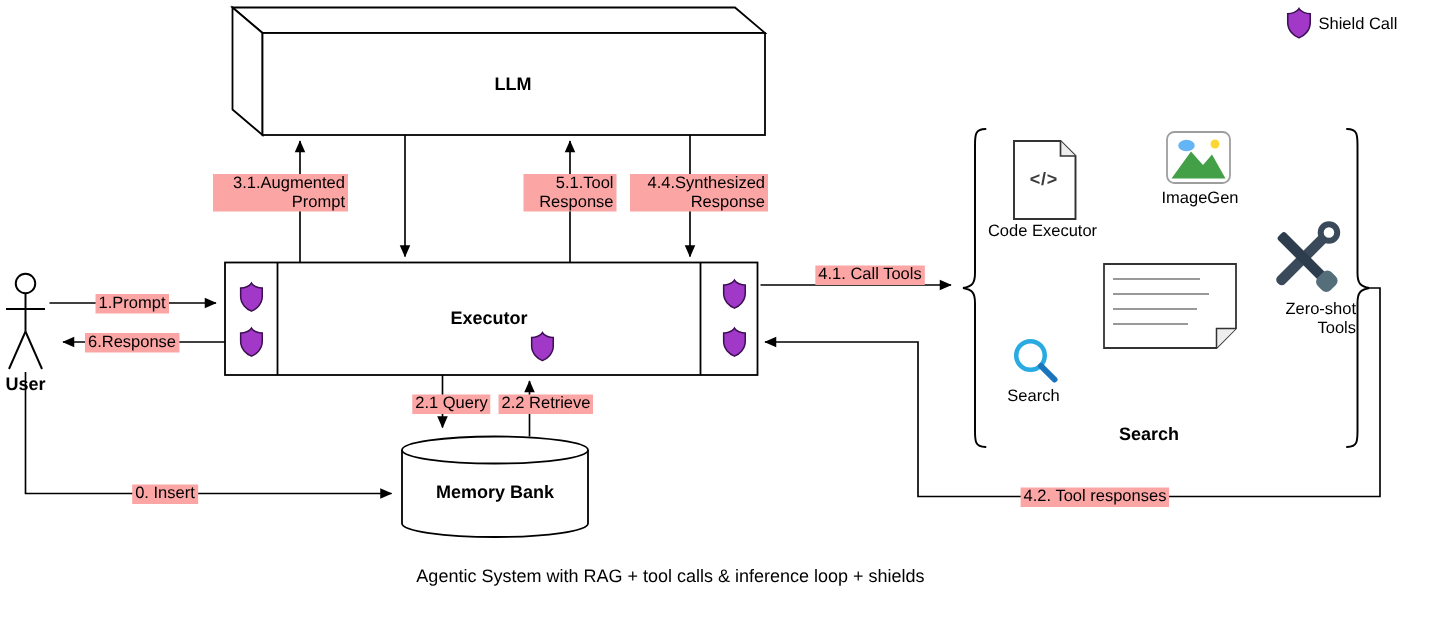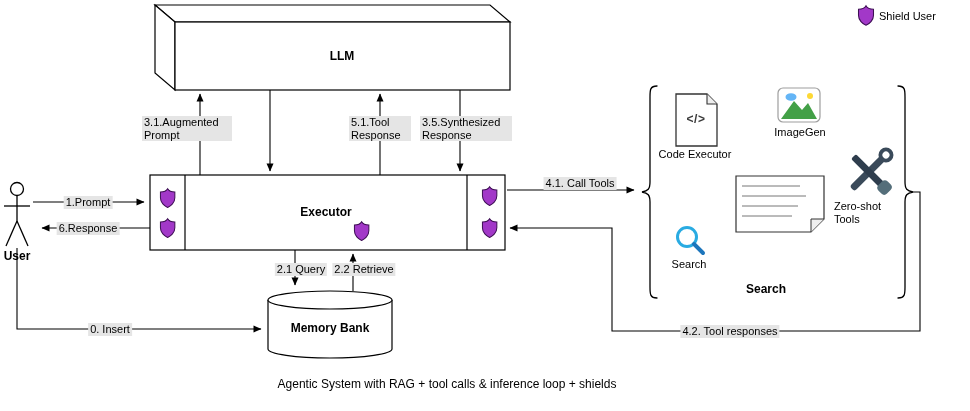--- a/index.html
+++ b/index.html
@@ -1,22 +1,22 @@
 <!DOCTYPE html>
 <html><head>
 <meta charset="utf-8">
 <style>
   * { margin:0; padding:0; box-sizing:border-box; }
   html,body { background:#ffffff; }
   body { font-family:"Liberation Sans", sans-serif; color:#000; }
   .canvas { position:relative; width:970px; height:411px; background:#fff; overflow:hidden; }
   .canvas > svg { position:absolute; left:0; top:0; }
-  .lbl { position:absolute; font-size:11px; line-height:12.5px; text-align:left; transform:translateX(-50%); white-space:normal; }
+  .lbl { position:absolute; font-size:11px; line-height:12.5px; text-align:right; transform:translateX(-50%); white-space:normal; }
   .lbl.nowrap { white-space:nowrap; }
-  .lbl.bg { background:#e5e5e5; padding:0 2px; }
+  .lbl.bg { background:#fca5a5; padding:0 2px; }
   .node-label { font-weight:bold; font-size:12px; white-space:nowrap; }
   .glyph { position:absolute; font-weight:bold; font-size:12px; letter-spacing:0.5px; color:#3b3b3b; transform:translateX(-50%); }
   .title { position:absolute; font-size:12px; transform:translateX(-50%); white-space:nowrap; }
 </style>
 </head>
 <body>
 
 <div class="canvas">
 
   <svg width="970" height="411" viewBox="0 0 970 411">
@@ -120,33 +120,33 @@
     </g>
   </svg>
 
   <div class="lbl node-label" style="left:342px; top:50px;">LLM</div>
   <div class="lbl node-label" style="left:326px; top:206px;">Executor</div>
   <div class="lbl node-label" style="left:330px; top:322px;">Memory Bank</div>
   <div class="lbl node-label" style="left:17px; top:250px;">User</div>
 
   <div class="lbl bg" style="left:187px; top:116px; width:90px;">3.1.Augmented Prompt</div>
   <div class="lbl bg" style="left:380px; top:116px; width:62px;">5.1.Tool Response</div>
-  <div class="lbl bg" style="left:466px; top:116px; width:92px;">3.5.Synthesized Response</div>
+  <div class="lbl bg" style="left:466px; top:116px; width:92px;">4.4.Synthesized Response</div>
   <div class="lbl bg nowrap" style="left:88px; top:196px;">1.Prompt</div>
   <div class="lbl bg nowrap" style="left:88px; top:222px;">6.Response</div>
   <div class="lbl bg nowrap" style="left:110px; top:323px;">0. Insert</div>
   <div class="lbl bg nowrap" style="left:301px; top:263px;">2.1 Query</div>
   <div class="lbl bg nowrap" style="left:364px; top:263px;">2.2 Retrieve</div>
   <div class="lbl bg nowrap" style="left:580px; top:177px;">4.1. Call Tools</div>
   <div class="lbl bg nowrap" style="left:730px; top:325px;">4.2. Tool responses</div>
 
   <div class="glyph" style="left:696px; top:112px;">&lt;/&gt;</div>
   <div class="lbl nowrap" style="left:695px; top:148px;">Code Executor</div>
   <div class="lbl nowrap" style="left:800px; top:126px;">ImageGen</div>
   <div class="lbl nowrap" style="left:689px; top:258px;">Search</div>
   <div class="lbl" style="left:869px; top:200px; width:70px;">Zero-shot Tools</div>
   <div class="lbl node-label" style="left:766px; top:283px;">Search</div>
 
-  <div class="lbl nowrap" style="left:879px; top:10px; transform:none; text-align:left;">Shield User</div>
+  <div class="lbl nowrap" style="left:879px; top:10px; transform:none; text-align:left;">Shield Call</div>
 
   <div class="title" style="left:447px; top:377px;">Agentic System with RAG + tool calls &amp; inference loop + shields</div>
 
 </div>
 
 </body></html>

